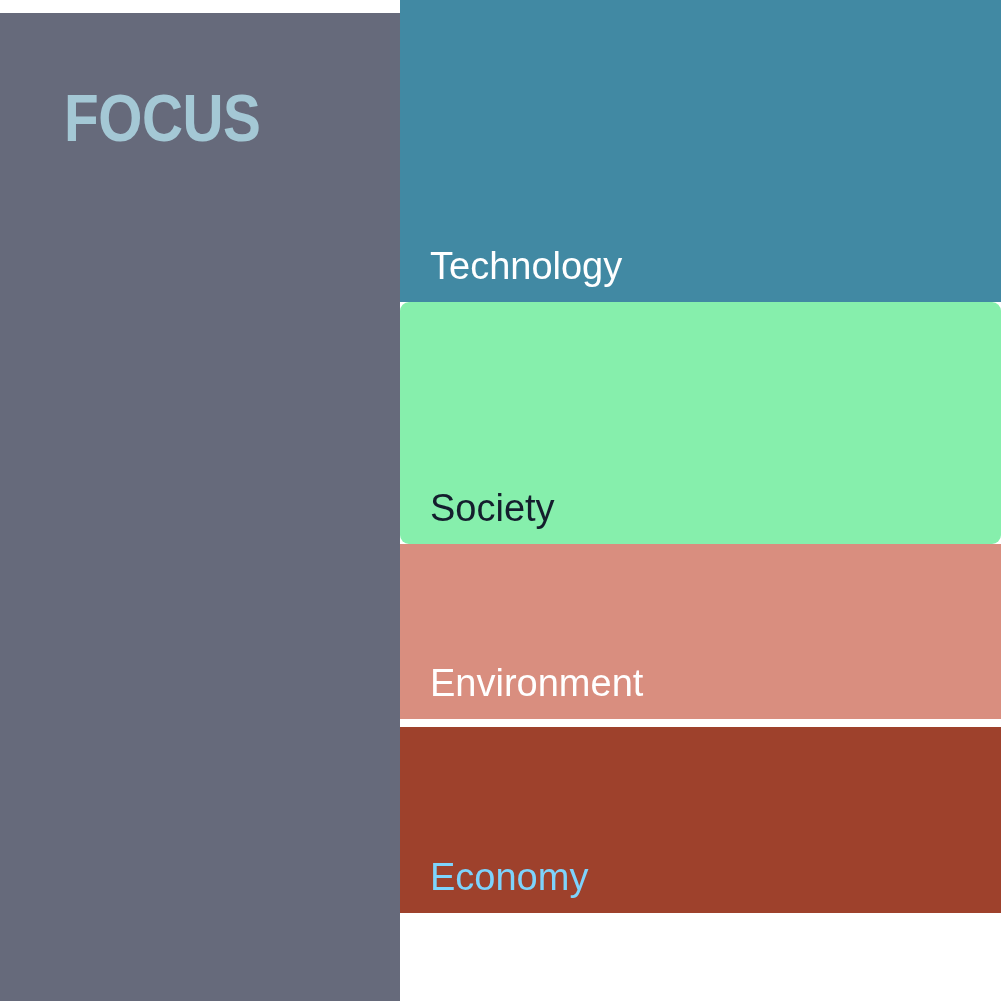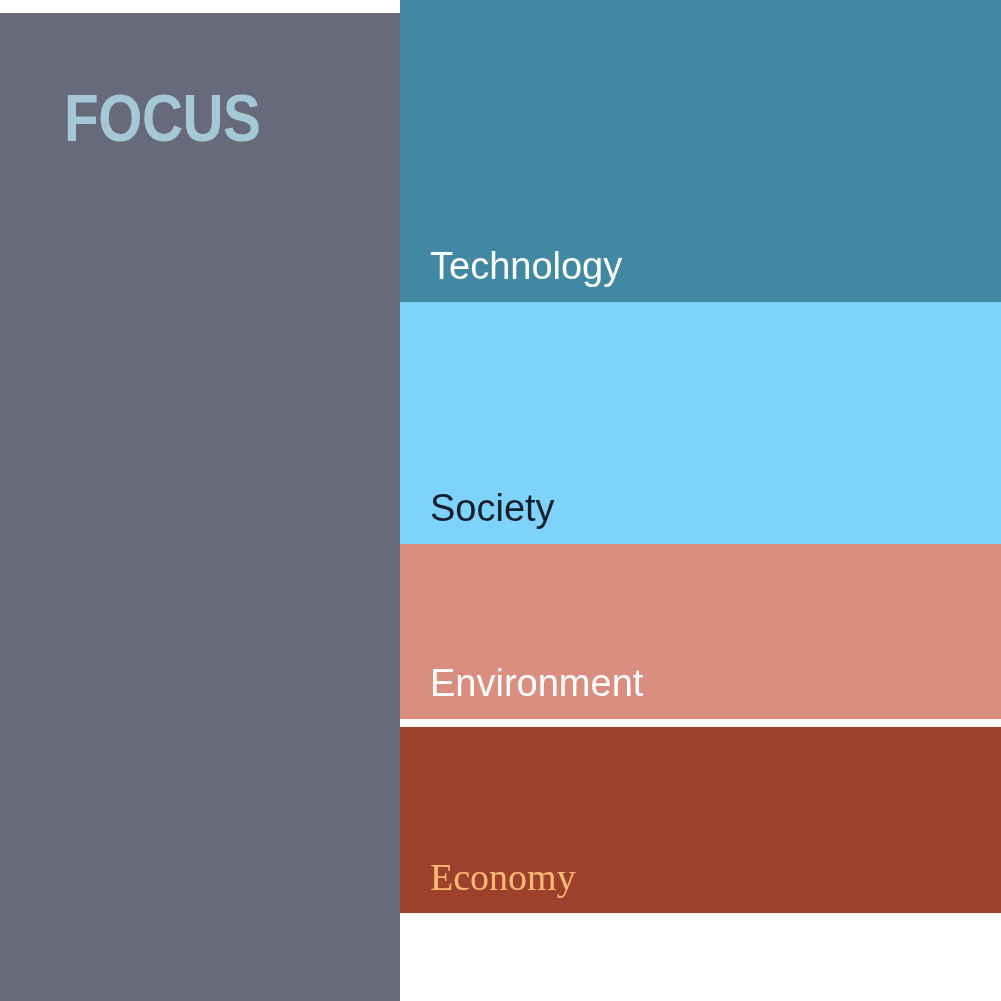--- a/index.html
+++ b/index.html
@@ -76,28 +76,28 @@
   <div class="sidebar" style="background: rgb(102, 106, 123); margin-top: 13px;">
     <div class="sidebar-title" style="color: rgb(164, 200, 213);">FOCUS</div>
   </div>
 
   <div class="bands">
 
     <div class="band" style="top: 0px; height: 302px; background: rgb(65, 137, 163);">
       <div class="band-label" style="color: rgb(255, 255, 255);">Technology</div>
     </div>
 
-    <div class="band" style="top: 302px; height: 242px; background: #7dd3fc;">
+    <div class="band" style="top: 302px; height: 242px; background: #86efac; border-radius: 9px;">
       <div class="band-label" style="color: rgb(20, 30, 45);">Society</div>
     </div>
 
     <div class="band" style="top: 544px; height: 175px; background: rgb(217, 142, 127);">
       <div class="band-label" style="color: rgb(255, 255, 255);">Environment</div>
     </div>
 
     <div class="band" style="top: 727px; height: 186px; background: rgb(158, 65, 44);">
-      <div class="band-label" style="color: #fdba74; font-family: Liberation Serif, serif;">Economy</div>
+      <div class="band-label" style="color: #7dd3fc;">Economy</div>
     </div>
 
 
   </div>
 
 </div>
 
 </body></html>

